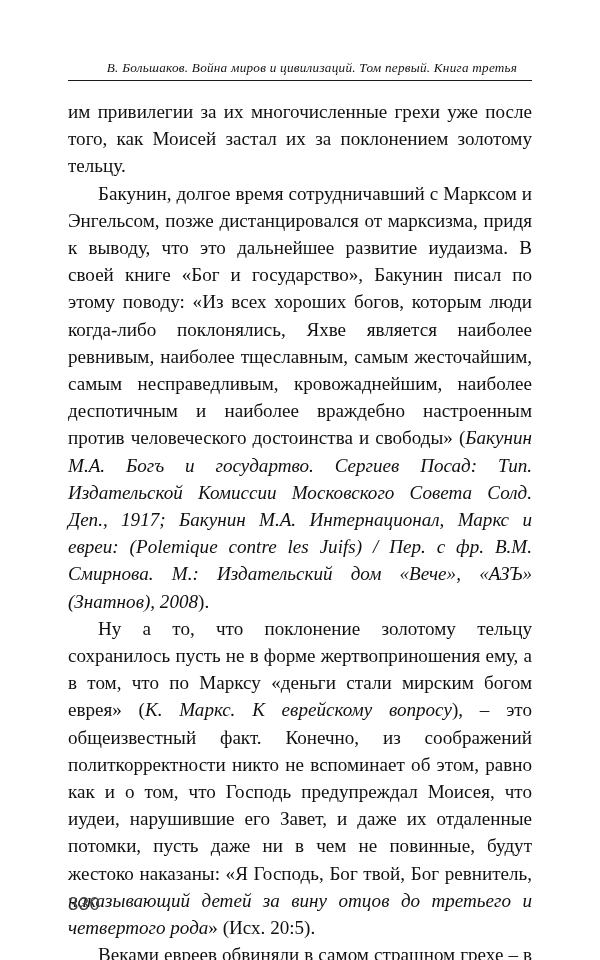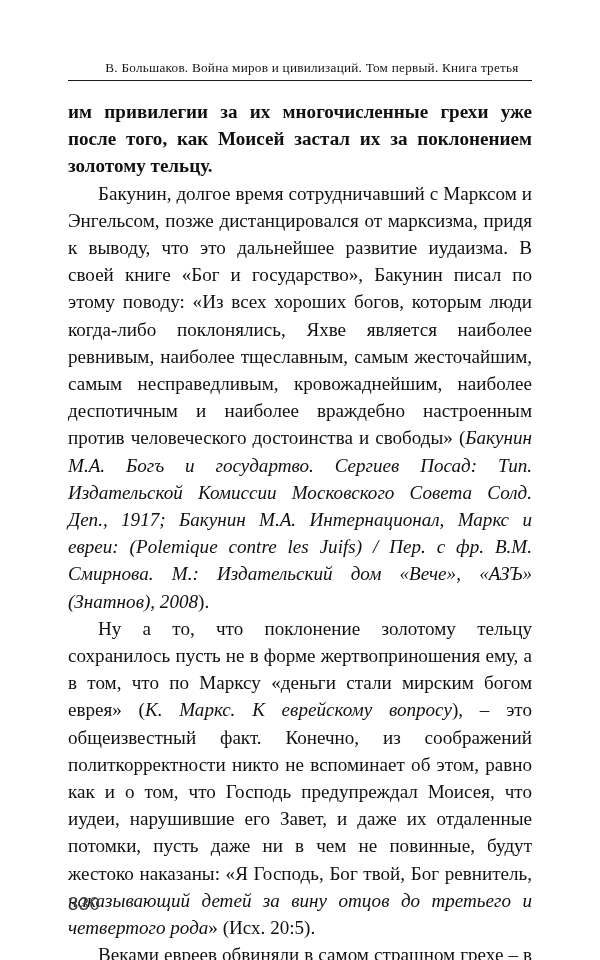--- a/index.html
+++ b/index.html
@@ -24,20 +24,21 @@
   .running-head {
     position: absolute;
     left: 68px;
     top: 58px;
     width: 464px;
     border-bottom: 1.4px solid #1a1a1a;
     padding-bottom: 4px;
     text-align: center;
   }
   .running-head-text {
+    font-style: italic;
     font-size: 13.2px;
     letter-spacing: 0.25px;
     color: #141414;
     white-space: nowrap;
     margin-left: 24px;
   }
   
   .textblock {
     position: absolute;
     left: 68px;
@@ -49,21 +50,20 @@
     text-justify: inter-word;
     hyphens: manual;
   }
   .textblock p {
     margin: 0;
     text-indent: 30px;
     text-align: justify;
   }
   .textblock p.noindent {
     text-indent: 0;
-    font-weight: bold;
   }
   .textblock p:last-child {
     text-align-last: justify;
   }
   i, .it {
   }
   
   .folio {
     position: absolute;
     left: 68px;

